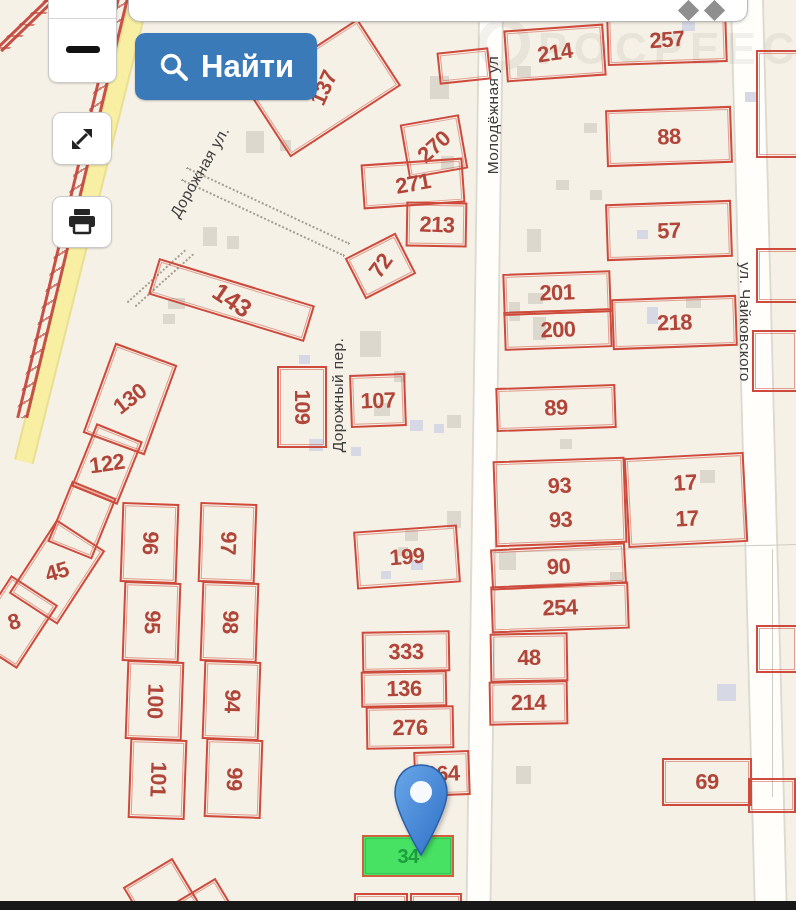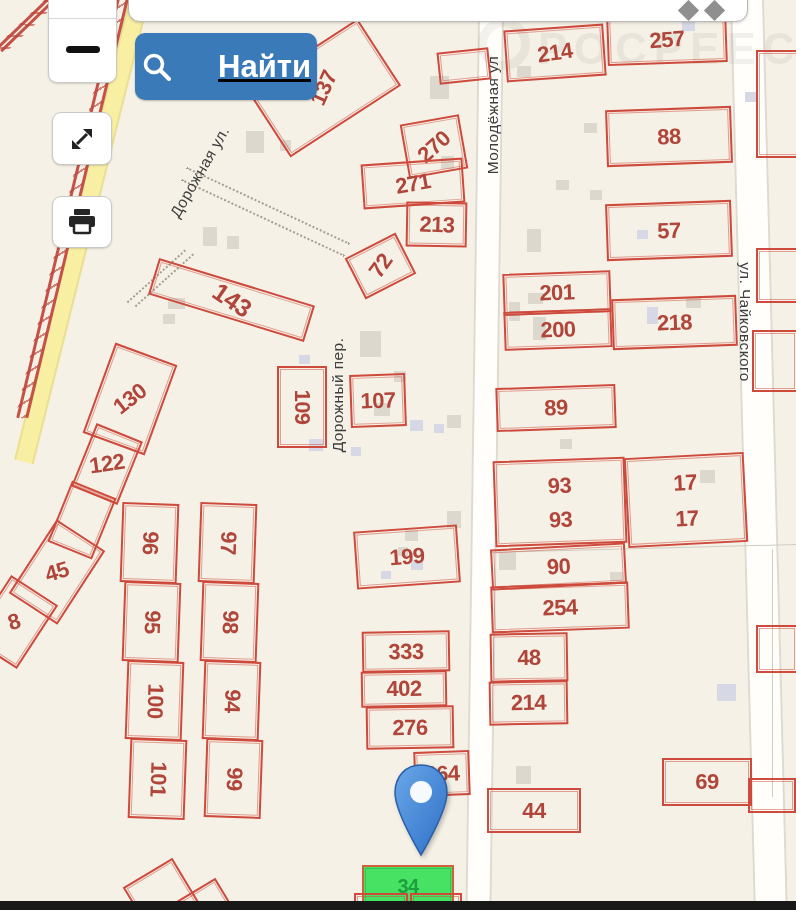--- a/index.html
+++ b/index.html
@@ -60,22 +60,22 @@
       align-items:center;justify-content:center;cursor:pointer;}
   #btn-zoom{left:48px;top:-24px;width:69px;height:107px;flex-direction:column;
       justify-content:flex-end;padding:0;}
   #btn-zoom .cell-divider{position:absolute;left:0;right:0;top:41px;height:0;
       border-top:1.5px solid #d6d6d6;}
   .minus-bar{width:34px;height:7px;background:#111;border-radius:3.5px;margin-bottom:29px;}
   #btn-expand{left:52px;top:112px;width:60px;height:53px;}
   #btn-print{left:52px;top:196px;width:60px;height:52px;}
   #btn-search{position:absolute;left:135px;top:33px;width:182px;height:67px;
       background:var(--blue,#3a7ab8);border:none;border-radius:10px;z-index:60;
-      display:flex;align-items:center;justify-content:space-between;gap:11px;cursor:pointer;
-      box-shadow:0 1px 2px rgba(0,0,0,.25);text-decoration:underline;}
+      display:flex;align-items:center;justify-content:center;gap:11px;cursor:pointer;
+      box-shadow:0 1px 2px rgba(0,0,0,.25);}
   #btn-search span{color:#fff;font-size:31px;font-weight:600;
       font-family:"Liberation Sans",sans-serif;}
   #bottom-bar{position:absolute;left:0;bottom:0;width:100%;height:9px;
       background:#181818;z-index:70;}
 </style>
 </head>
 <body>
 
 <div id="app" style="background: rgb(246, 241, 230);">
 
@@ -209,29 +209,29 @@
         <div class="parcel" style="left: 350px; top: 374px; width: 56px; height: 53px; transform: rotate(-2deg);">
           <span class="plabel" style="top: 50%; transform: translate(-50%, -50%) rotate(0deg);">107</span>
         </div>
         <div class="parcel" style="left: 355px; top: 528px; width: 104px; height: 58px; transform: rotate(-4deg);">
           <span class="plabel" style="top: 50%; transform: translate(-50%, -50%) rotate(0deg);">199</span>
         </div>
         <div class="parcel" style="left: 362px; top: 631px; width: 88px; height: 41px; transform: rotate(-1deg);">
           <span class="plabel" style="top: 50%; transform: translate(-50%, -50%) rotate(0deg);">333</span>
         </div>
         <div class="parcel" style="left: 361px; top: 671px; width: 86px; height: 36px; transform: rotate(-1deg);">
-          <span class="plabel" style="top: 50%; transform: translate(-50%, -50%) rotate(0deg);">402</span>
+          <span class="plabel" style="top: 50%; transform: translate(-50%, -50%) rotate(0deg);">136</span>
         </div>
         <div class="parcel" style="left: 366px; top: 706px; width: 88px; height: 43px; transform: rotate(-1deg);">
           <span class="plabel" style="top: 50%; transform: translate(-50%, -50%) rotate(0deg);">276</span>
         </div>
         <div class="parcel" style="left: 414px; top: 751px; width: 56px; height: 45px; transform: rotate(-2deg);">
           <span class="plabel" style="top: 50%; transform: translate(-50%, -50%) rotate(0deg);">264</span>
         </div>
-        <div class="parcel hl" style="left: 362px; top: 865px; width: 92px; height: 42px; transform: rotate(0deg);">
+        <div class="parcel hl" style="left: 362px; top: 835px; width: 92px; height: 42px; transform: rotate(0deg);">
           <span class="plabel" style="top: 50%; transform: translate(-50%, -50%) rotate(0deg); font-size: 20px;">34</span>
         </div>
         <div class="parcel" style="left: 135px; top: 868px; width: 58px; height: 64px; transform: rotate(-31deg);"></div>
         <div class="parcel" style="left: 178px; top: 888px; width: 58px; height: 64px; transform: rotate(-31deg);"></div>
         <div class="parcel" style="left: 354px; top: 893px; width: 54px; height: 40px; transform: rotate(0deg);"></div>
         <div class="parcel" style="left: 410px; top: 893px; width: 52px; height: 40px; transform: rotate(0deg);"></div>
         <div class="parcel" style="left: 505px; top: 27px; width: 100px; height: 52px; transform: rotate(-4deg);">
           <span class="plabel" style="top: 50%; transform: translate(-50%, -50%) rotate(-4deg);">214</span>
         </div>
         <div class="parcel" style="left: 607px; top: 16px; width: 120px; height: 48px; transform: rotate(-2deg);">
@@ -267,23 +267,20 @@
           <span class="plabel" style="top: 50%; transform: translate(-50%, -50%) rotate(0deg);">90</span>
         </div>
         <div class="parcel" style="left: 491px; top: 584px; width: 138px; height: 47px; transform: rotate(-2deg);">
           <span class="plabel" style="top: 50%; transform: translate(-50%, -50%) rotate(0deg);">254</span>
         </div>
         <div class="parcel" style="left: 490px; top: 633px; width: 78px; height: 49px; transform: rotate(-1deg);">
           <span class="plabel" style="top: 50%; transform: translate(-50%, -50%) rotate(0deg);">48</span>
         </div>
         <div class="parcel" style="left: 489px; top: 681px; width: 79px; height: 44px; transform: rotate(-1deg);">
           <span class="plabel" style="top: 50%; transform: translate(-50%, -50%) rotate(0deg);">214</span>
-        </div>
-        <div class="parcel" style="left: 487px; top: 788px; width: 94px; height: 45px; transform: rotate(0deg);">
-          <span class="plabel" style="top: 50%; transform: translate(-50%, -50%) rotate(0deg);">44</span>
         </div>
         <div class="parcel" style="left: 662px; top: 758px; width: 90px; height: 48px; transform: rotate(0deg);">
           <span class="plabel" style="top: 50%; transform: translate(-50%, -50%) rotate(0deg);">69</span>
         </div>
         <div class="parcel" style="left: 756px; top: 50px; width: 45px; height: 108px; transform: rotate(0deg);"></div>
         <div class="parcel" style="left: 756px; top: 248px; width: 45px; height: 55px; transform: rotate(0deg);"></div>
         <div class="parcel" style="left: 752px; top: 330px; width: 46px; height: 62px; transform: rotate(0deg);"></div>
         <div class="parcel" style="left: 756px; top: 625px; width: 42px; height: 48px; transform: rotate(0deg);"></div>
         <div class="parcel" style="left: 748px; top: 778px; width: 48px; height: 35px; transform: rotate(0deg);"></div>
         <div class="parcel" style="left: 438px; top: 50px; width: 52px; height: 32px; transform: rotate(-6deg);"></div>

